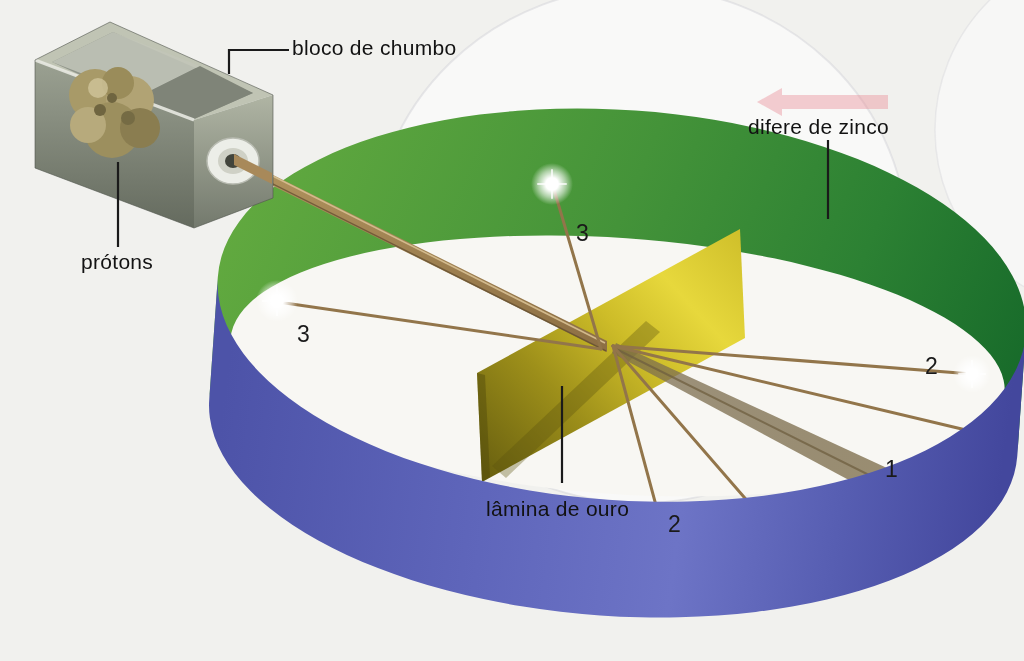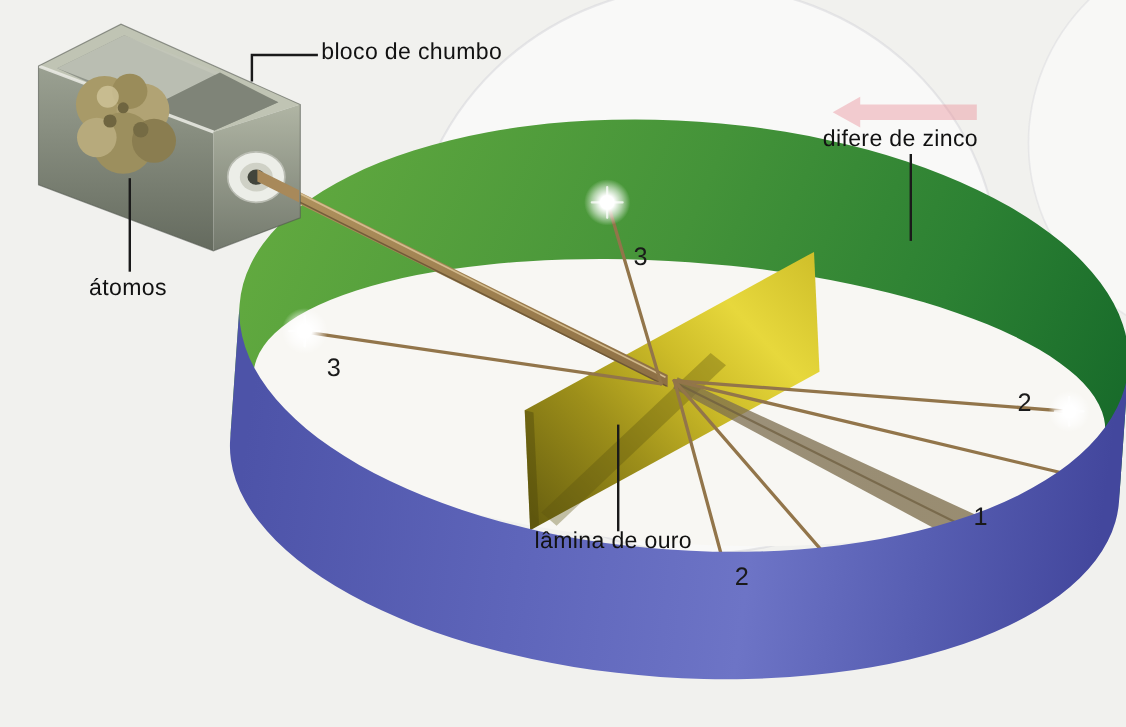--- a/index.html
+++ b/index.html
@@ -14,21 +14,21 @@
            letter-spacing:1px;color:rgba(100,116,182,.42);}
   .bleed.y{font-family:"Liberation Serif", serif;font-size:19px;color:rgba(104,120,185,.42);}
   #diagram{z-index:2;}
   
   #label-layer{position:absolute;left:0;top:0;width:1024px;height:467px;z-index:3;text-decoration:underline;}
   .callout{position:absolute;font-size:21px;color:#121212;letter-spacing:.3px;}
   .marker{position:absolute;font-size:23px;color:#1a1a1a;}
   #lab-bloco{left:292px;top:36px;}
   #lab-polonio{left:81px;top:250px;}
   #lab-sulfeto{left:748px;top:115px;}
-  #lab-lamina{left:486px;top:480px;}
+  #lab-lamina{left:486px;top:497px;}
   #m-top3{left:576px;top:220px;}
   #m-left3{left:297px;top:321px;}
   #m-right2{left:925px;top:353px;}
   #m-one{left:885px;top:456px;}
   #m-bottom2{left:668px;top:511px;}
 </style>
 </head>
 <body>
 
 <div id="stage">
@@ -214,21 +214,21 @@
     <g stroke="#1a1a1a" stroke-width="2.2" fill="none">
       <polyline points="289,50 229,50 229,74"></polyline>
       <line x1="118" y1="162" x2="118" y2="247"></line>
       <line x1="828" y1="140" x2="828" y2="219"></line>
       <line x1="562" y1="386" x2="562" y2="483"></line>
     </g>
   </svg>
 
   <div id="label-layer">
     <div class="callout" id="lab-bloco">bloco de chumbo</div>
-    <div class="callout" id="lab-polonio">átomos</div>
+    <div class="callout" id="lab-polonio">prótons</div>
     <div class="callout" id="lab-sulfeto">difere de zinco</div>
     <div class="callout" id="lab-lamina">lâmina de ouro</div>
     <div class="marker" id="m-top3">3</div>
     <div class="marker" id="m-left3">3</div>
     <div class="marker" id="m-right2">2</div>
     <div class="marker" id="m-one">1</div>
     <div class="marker" id="m-bottom2">2</div>
   </div>
 </div>
 

